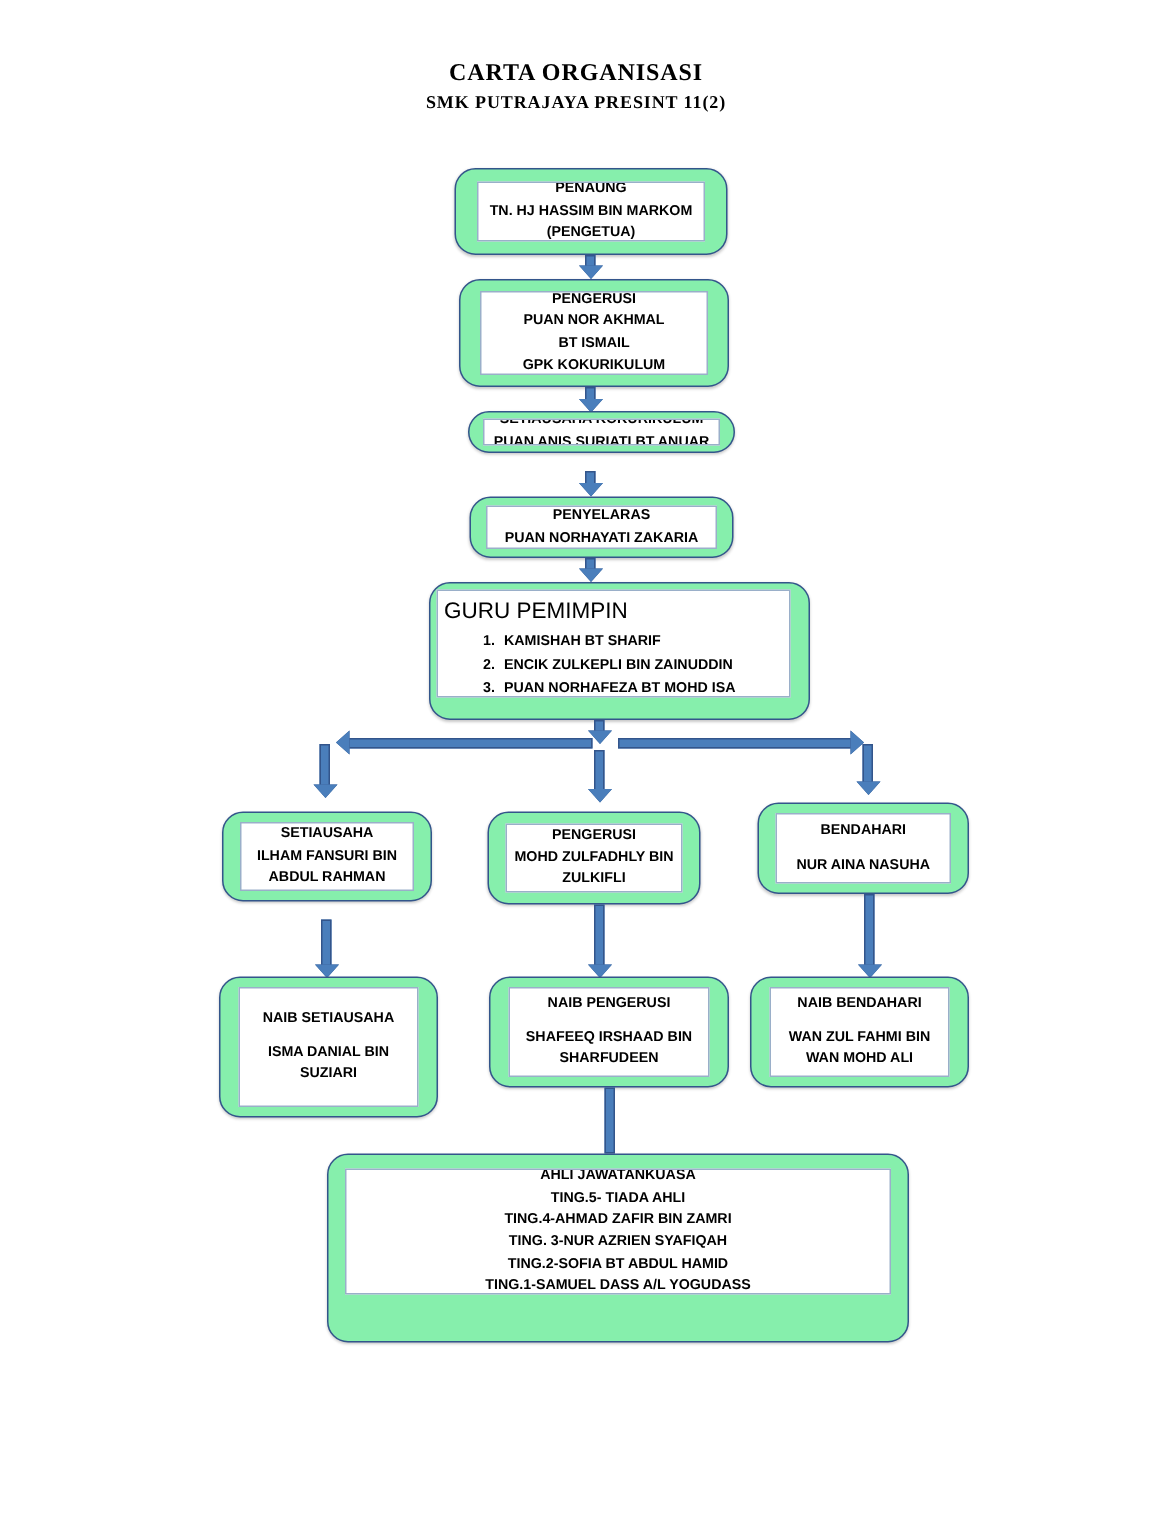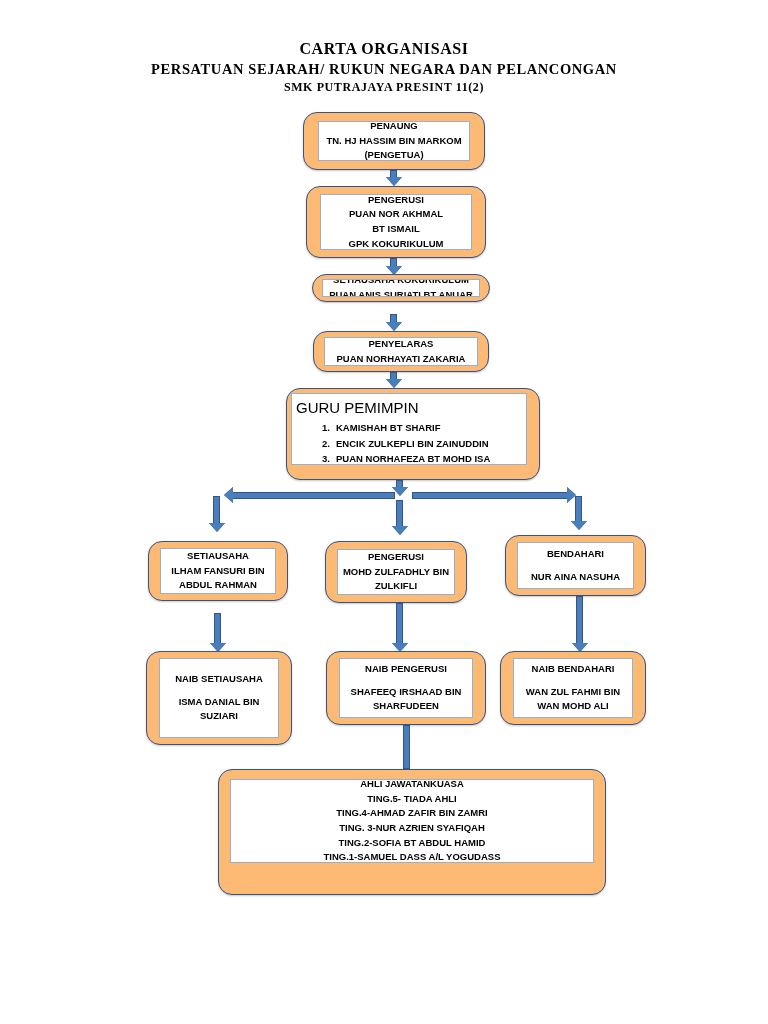--- a/index.html
+++ b/index.html
@@ -30,21 +30,21 @@
     line-height: 1.35;
   }
   .title-line-1 { font-size: 16px; }
   .title-line-2 { font-size: 14.5px; }
   .title-line-3 { font-size: 12px; }
 
   
   .node {
     position: absolute;
     box-sizing: border-box;
-    background: #fdba74;
+    background: #86efac;
     border: 1px solid #33558B;
     border-radius: 14px;
     box-shadow: 0 1px 2px rgba(0,0,0,0.22);
   }
   .node .inner {
     position: absolute;
     box-sizing: border-box;
     background: #ffffff;
     border: 1px solid #9aafc9;
     display: flex;
@@ -126,21 +126,20 @@
     border-bottom: 8px solid transparent;
     border-left: 9px solid #4A7EBB;
     filter: drop-shadow(0 0 0.4px #33558B);
   }
 </style>
 </head>
 <body>
 
 <div class="title-block">
   <div class="title-line-1">CARTA ORGANISASI</div>
-  <div class="title-line-2">PERSATUAN SEJARAH/ RUKUN NEGARA DAN PELANCONGAN</div>
   <div class="title-line-3">SMK PUTRAJAYA PRESINT 11(2)</div>
 </div>
 
 <div class="node" style="left:303px; top:112px; width:182px; height:58px;">
   <div class="inner" style="left:14px; top:8px; right:14px; bottom:8px;">
     <span class="ln">PENAUNG</span>
     <span class="ln">TN. HJ HASSIM BIN MARKOM</span>
     <span class="ln">(PENGETUA)</span>
   </div>
 </div>

